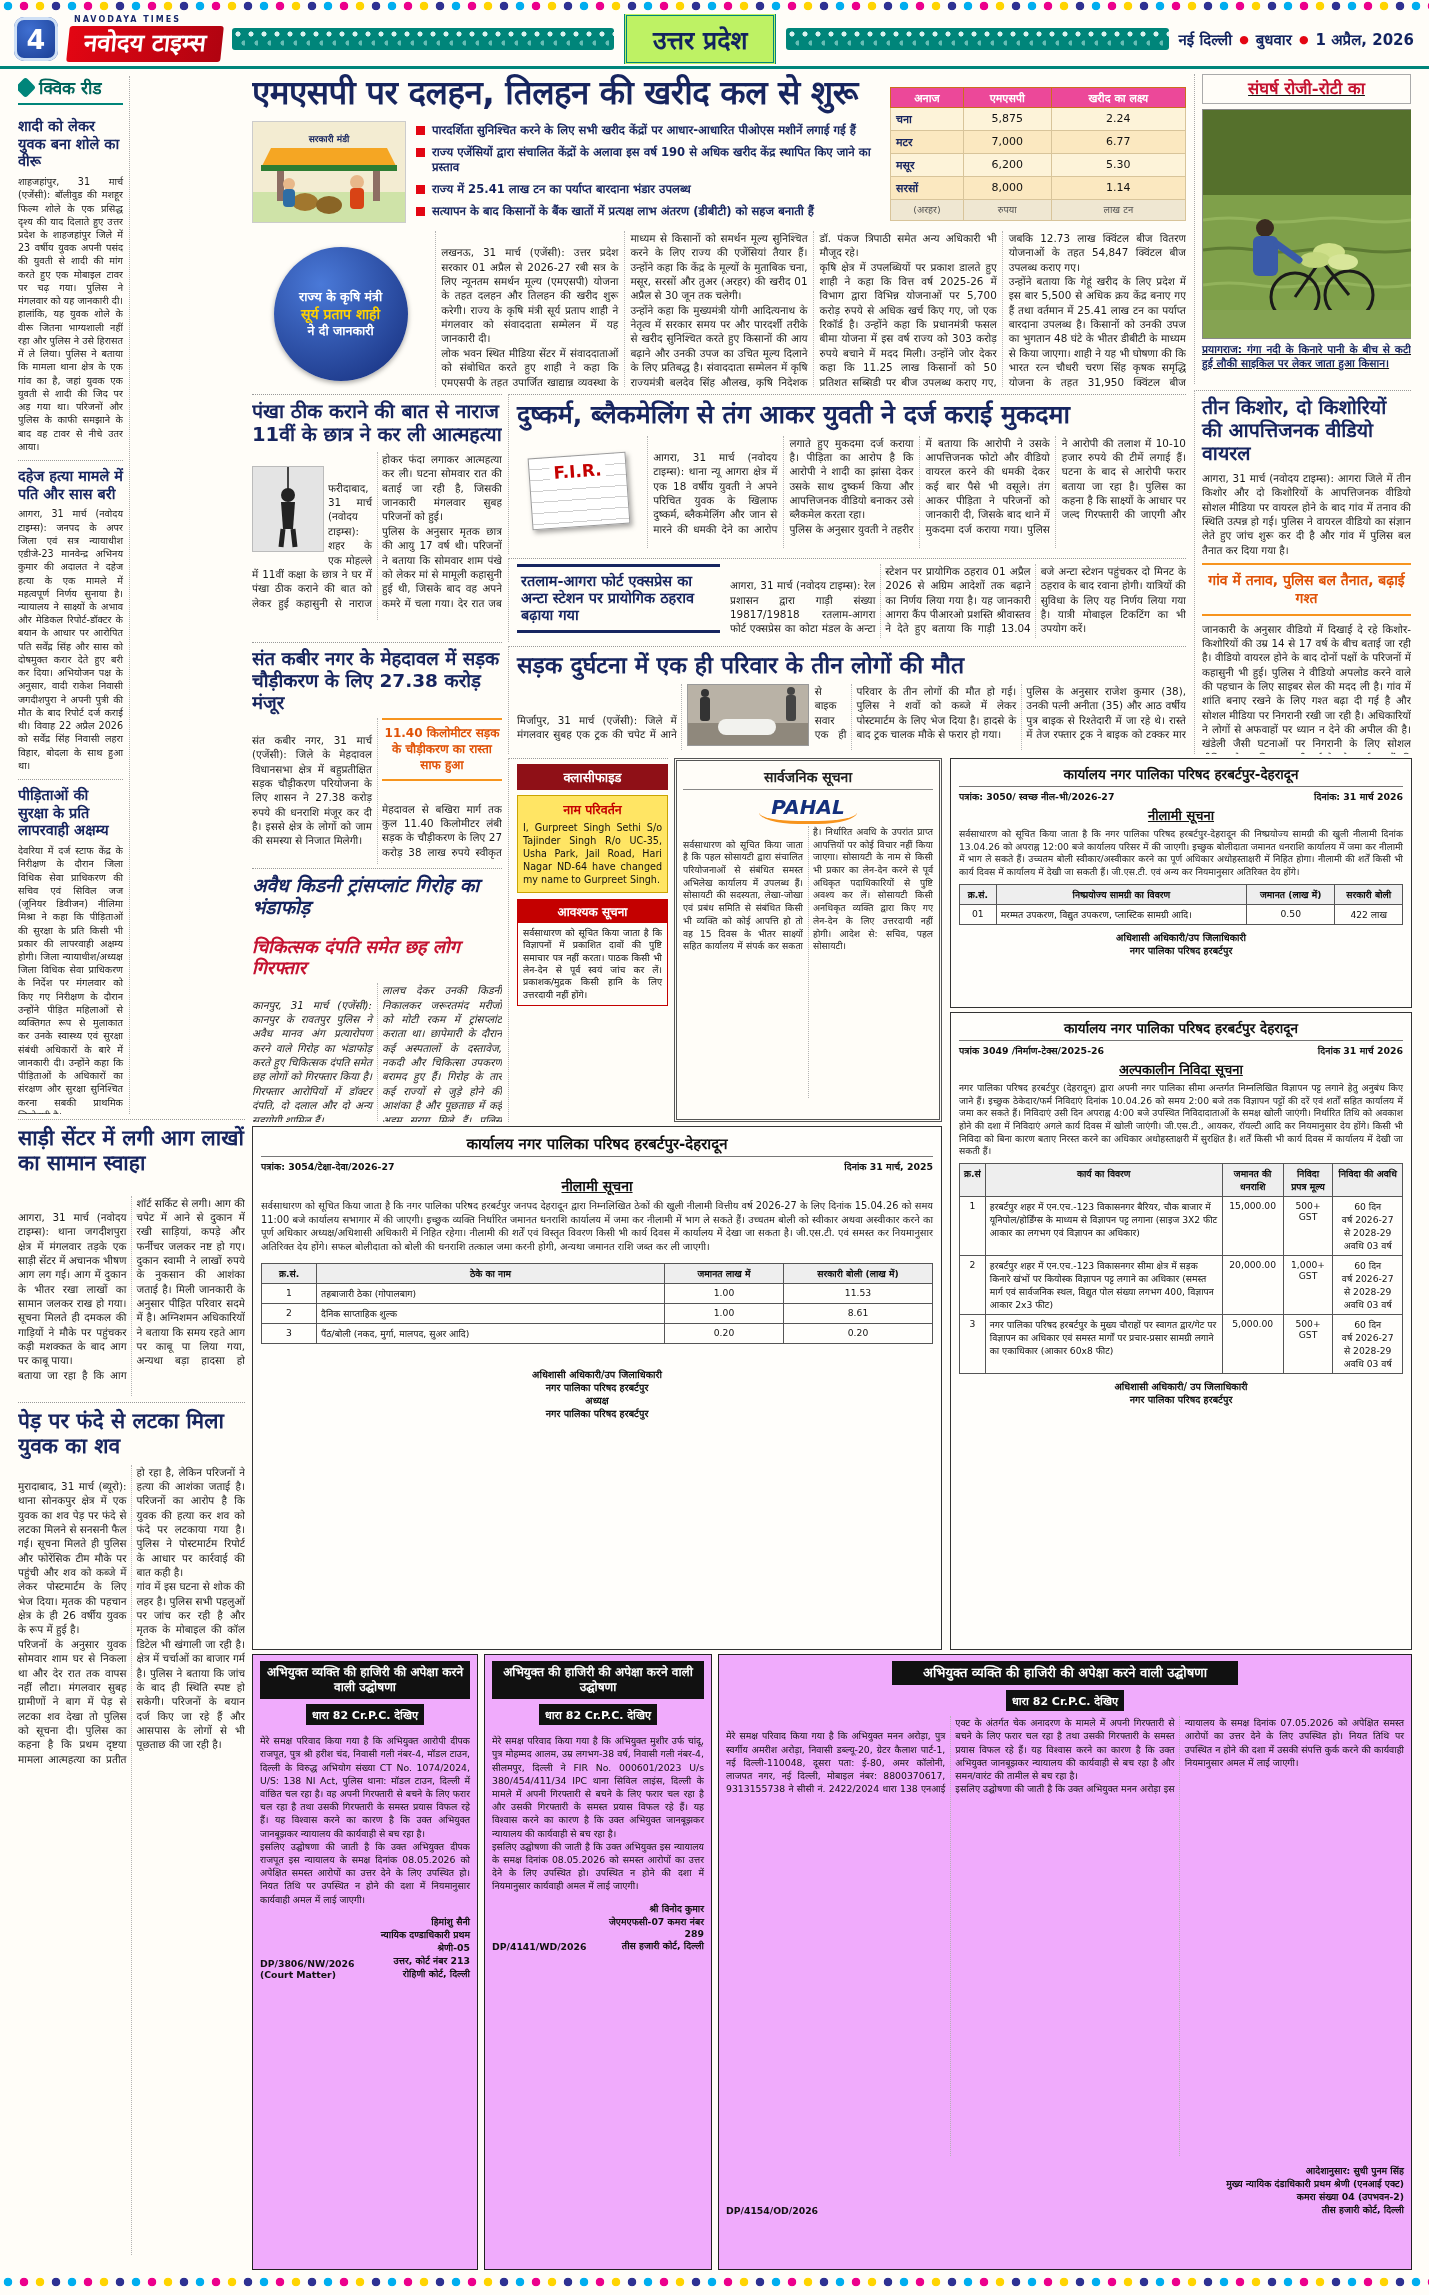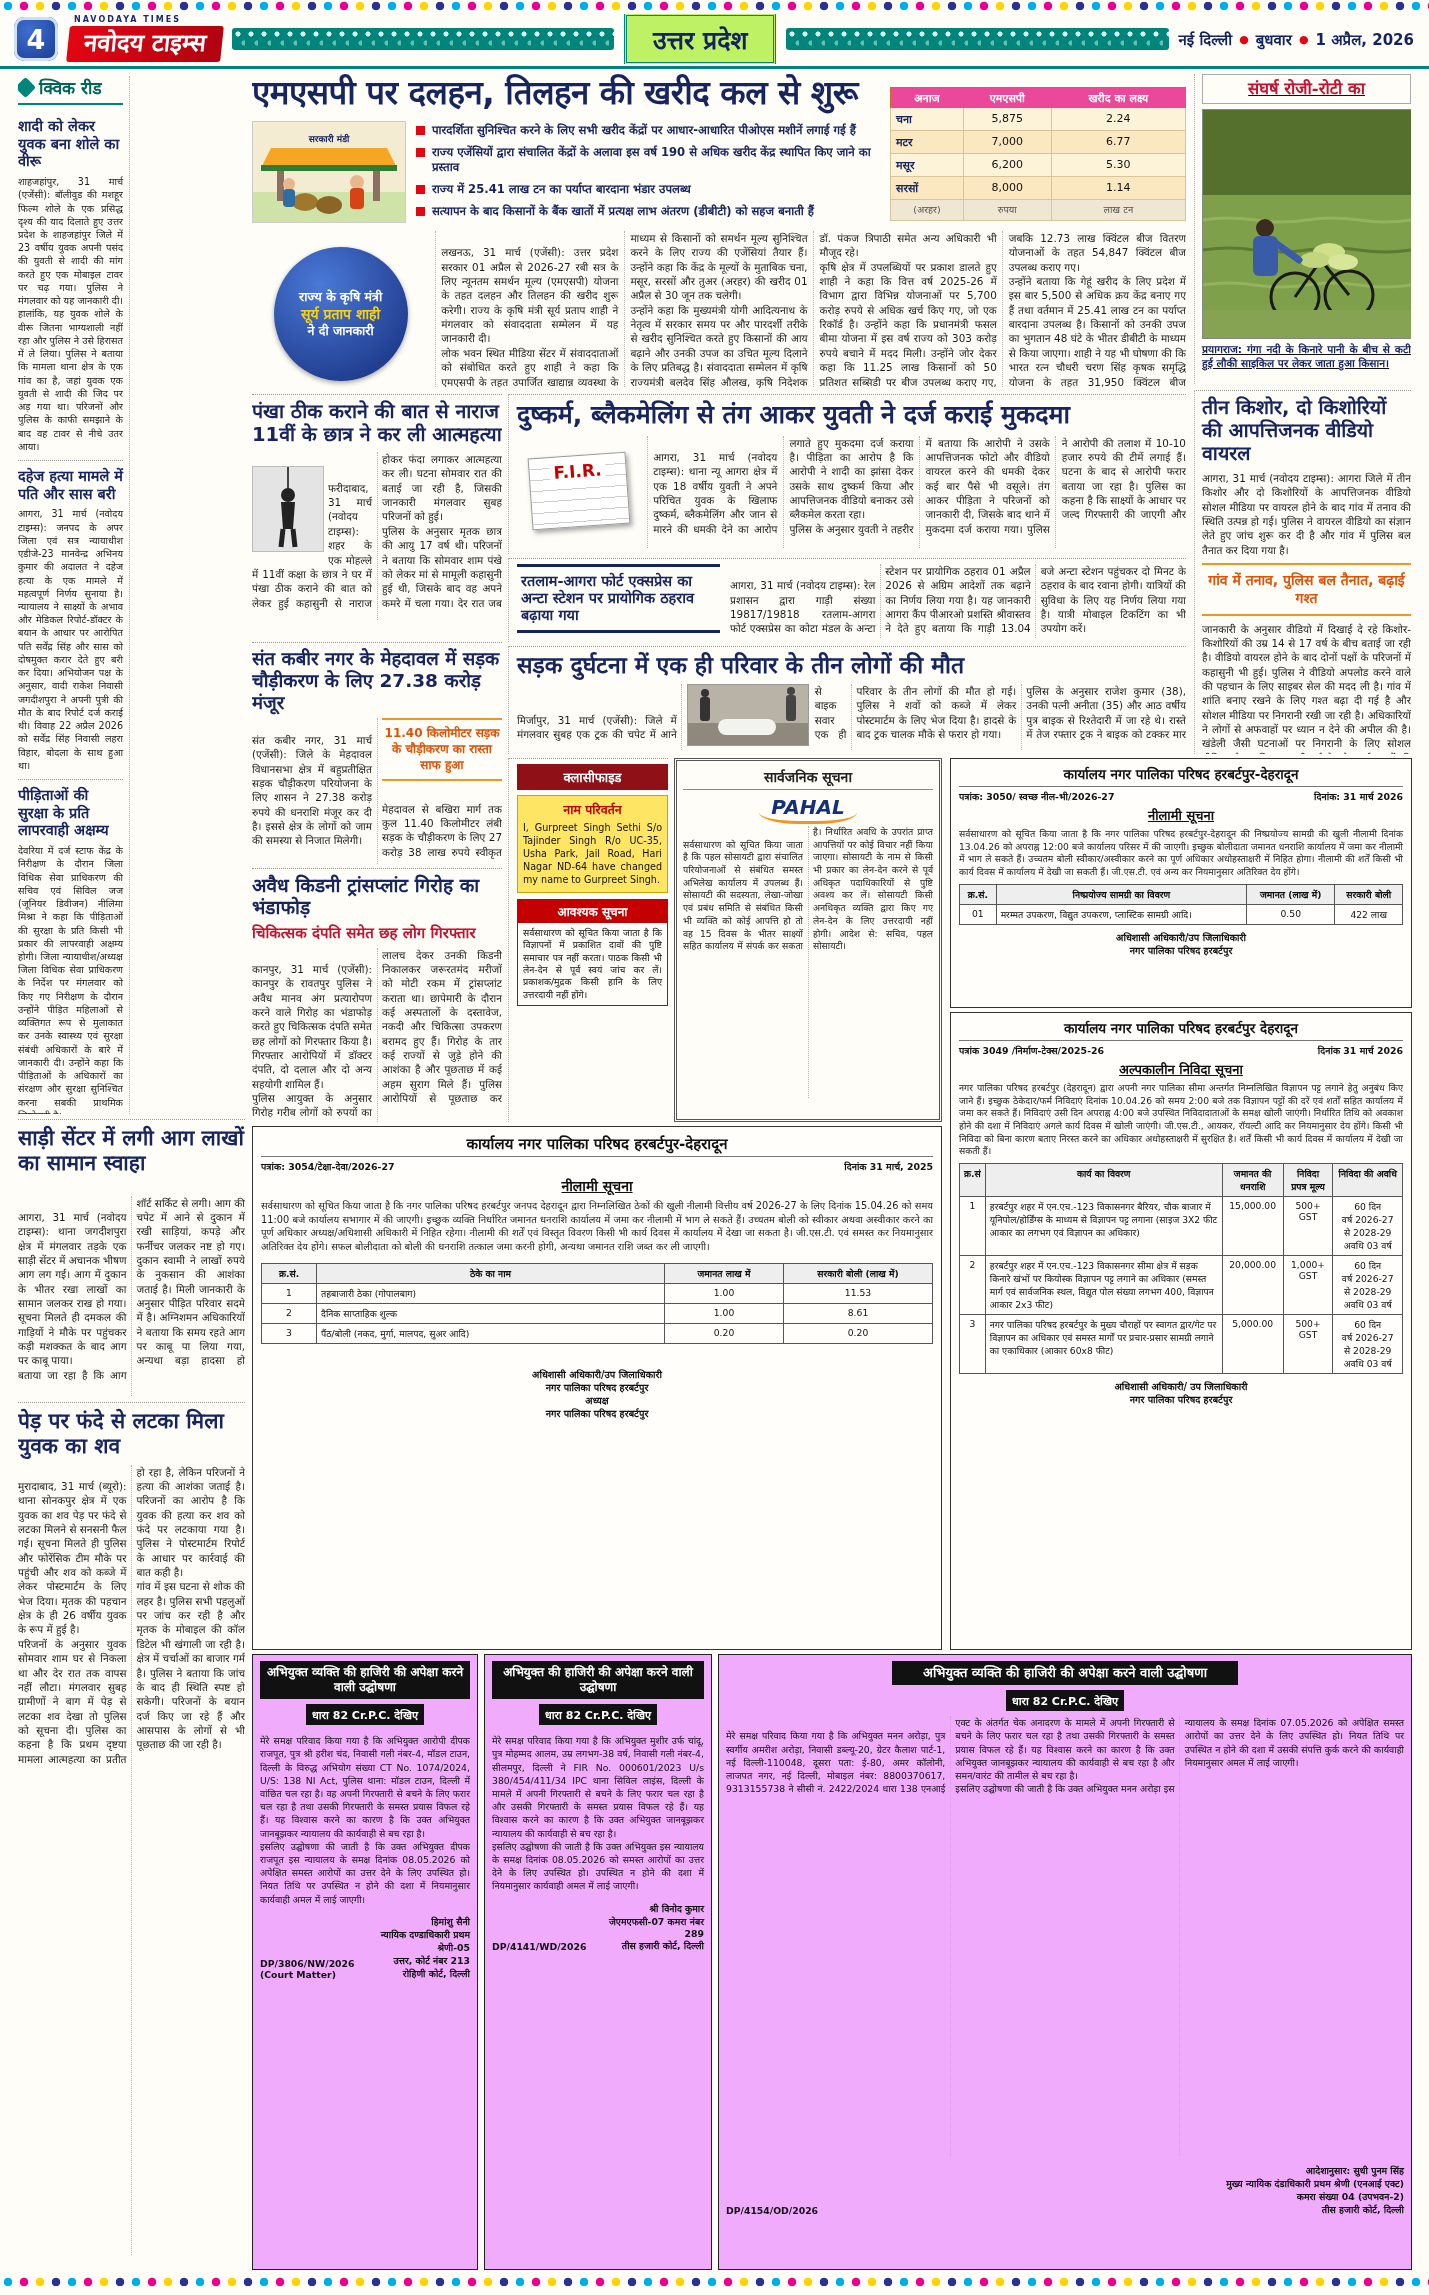--- a/index.html
+++ b/index.html
@@ -325,23 +325,23 @@
 
   <div class="abs" style="left:252px;top:642px;width:250px;height:222px;border-top:1px dotted #999;padding-top:5px;">
     <h2 class="hl" style="font-size:18.5px;">संत कबीर नगर के मेहदावल में सड़क चौड़ीकरण के लिए 27.38 करोड़ मंजूर</h2>
     <div class="bt c2" style="height:150px;margin-top:5px;">
       <span>संत कबीर नगर, 31 मार्च (एजेंसी): जिले के मेहदावल विधानसभा क्षेत्र में बहुप्रतीक्षित सड़क चौड़ीकरण परियोजना के लिए शासन ने 27.38 करोड़ रुपये की धनराशि मंजूर कर दी है। इससे क्षेत्र के लोगों को जाम की समस्या से निजात मिलेगी।</span>
       <div class="inset" style="font-size:12px;">11.40 किलोमीटर सड़क के चौड़ीकरण का रास्ता साफ हुआ</div>
       <span>मेहदावल से बखिरा मार्ग तक कुल 11.40 किलोमीटर लंबी सड़क के चौड़ीकरण के लिए 27 करोड़ 38 लाख रुपये स्वीकृत किए गए हैं। सड़क के चौड़ीकरण से क्षेत्र के व्यापारियों और आम लोगों का आवागमन सुगम होगा। स्थानीय विधायक के प्रयासों से यह स्वीकृति मिली है। विभागीय अधिकारियों ने बताया कि टेंडर प्रक्रिया पूरी होते ही कार्य शुरू करा दिया जाएगा। साथ ही स्थानीय व्यापारिक गतिविधियों को भी बढ़ावा मिलेगा। विधायक ने बताया कि इसके लिए आभार व्यक्त करते हुए क्षेत्रवासियों ने खुशी जताई है।</span>
     </div>
   </div>
 
-  <div class="abs" style="left:252px;top:868px;width:250px;height:254px;border-top:1px dotted #999;padding-top:5px;">
+  <div class="abs" style="left:252px;top:868px;width:250px;height:254px;border-top:1px dotted #999;padding-top:5px;font-style:italic;">
     <h2 class="hl" style="font-size:19px;">अवैध किडनी ट्रांसप्लांट गिरोह का भंडाफोड़</h2>
-    <h3 class="hl" style="font-size:15px;color:#c41230;margin-top:6px;">चिकित्सक दंपति समेत छह लोग गिरफ्तार</h3>
+    <h3 class="hl" style="font-size:18px;color:#c41230;margin-top:17px;">चिकित्सक दंपति समेत छह लोग गिरफ्तार</h3>
     <div class="bt c2" style="height:178px;margin-top:5px;">
       <span>कानपुर, 31 मार्च (एजेंसी): कानपुर के रावतपुर पुलिस ने अवैध मानव अंग प्रत्यारोपण करने वाले गिरोह का भंडाफोड़ करते हुए चिकित्सक दंपति समेत छह लोगों को गिरफ्तार किया है। गिरफ्तार आरोपियों में डॉक्टर दंपति, दो दलाल और दो अन्य सहयोगी शामिल हैं।
 पुलिस आयुक्त के अनुसार गिरोह गरीब लोगों को रुपयों का लालच देकर उनकी किडनी निकालकर जरूरतमंद मरीजों को मोटी रकम में ट्रांसप्लांट कराता था। छापेमारी के दौरान कई अस्पतालों के दस्तावेज, नकदी और चिकित्सा उपकरण बरामद हुए हैं। गिरोह के तार कई राज्यों से जुड़े होने की आशंका है और पूछताछ में कई अहम सुराग मिले हैं। पुलिस आरोपियों से पूछताछ कर नेटवर्क से जुड़े अन्य लोगों की तलाश कर रही है।</span>
     </div>
   </div>
 
   <div class="abs" style="left:508px;top:758px;width:160px;height:364px;border-left:1px dotted #aaa;border-top:1px dotted #999;padding:5px 0 0 8px;">
     <div class="cl-header">क्लासीफाइड</div>
     <div class="namechange">
       <h4>नाम परिवर्तन</h4>

